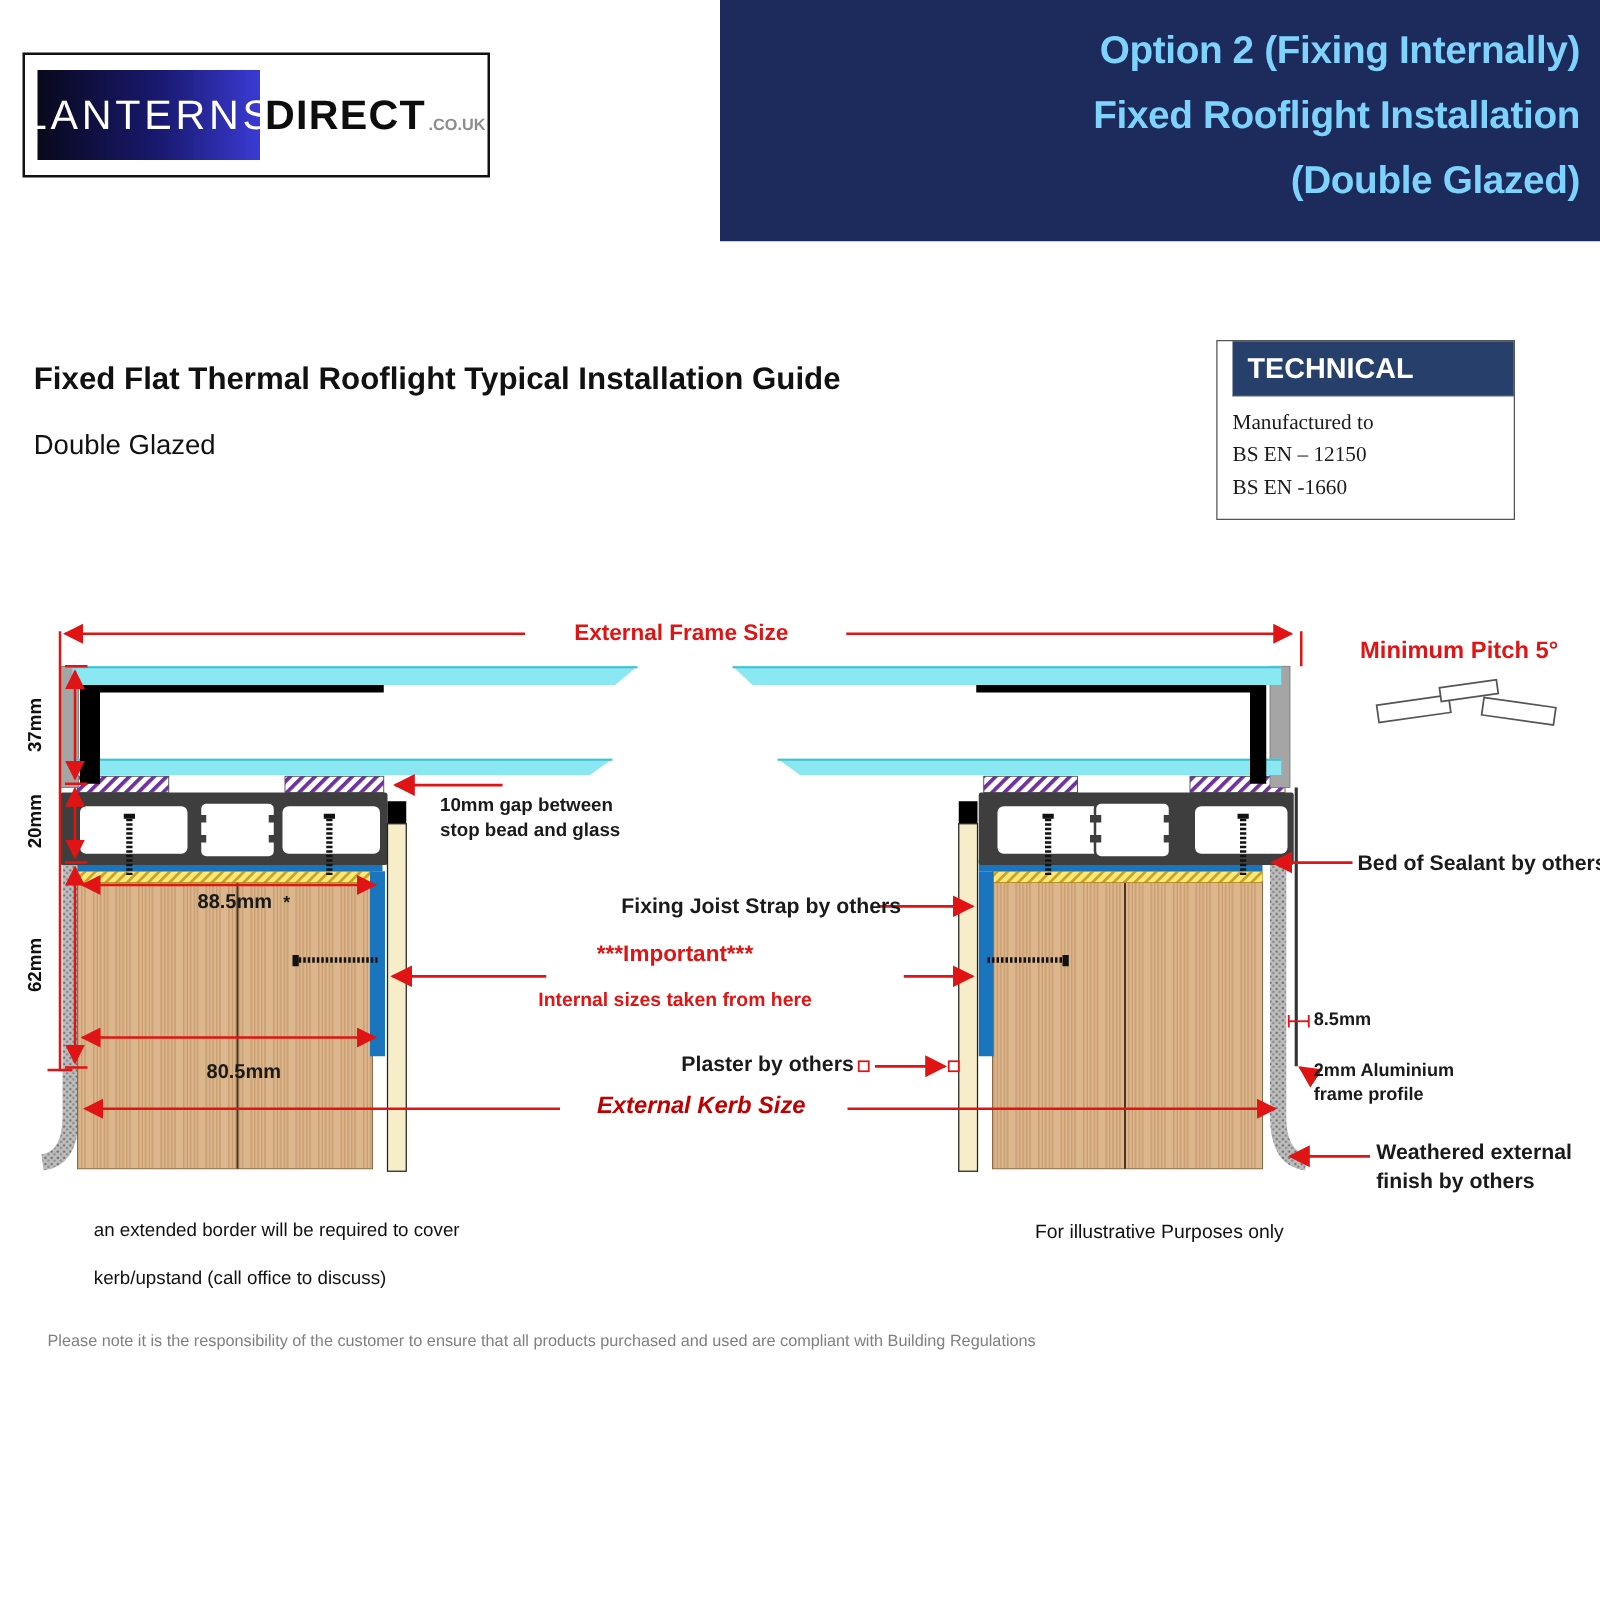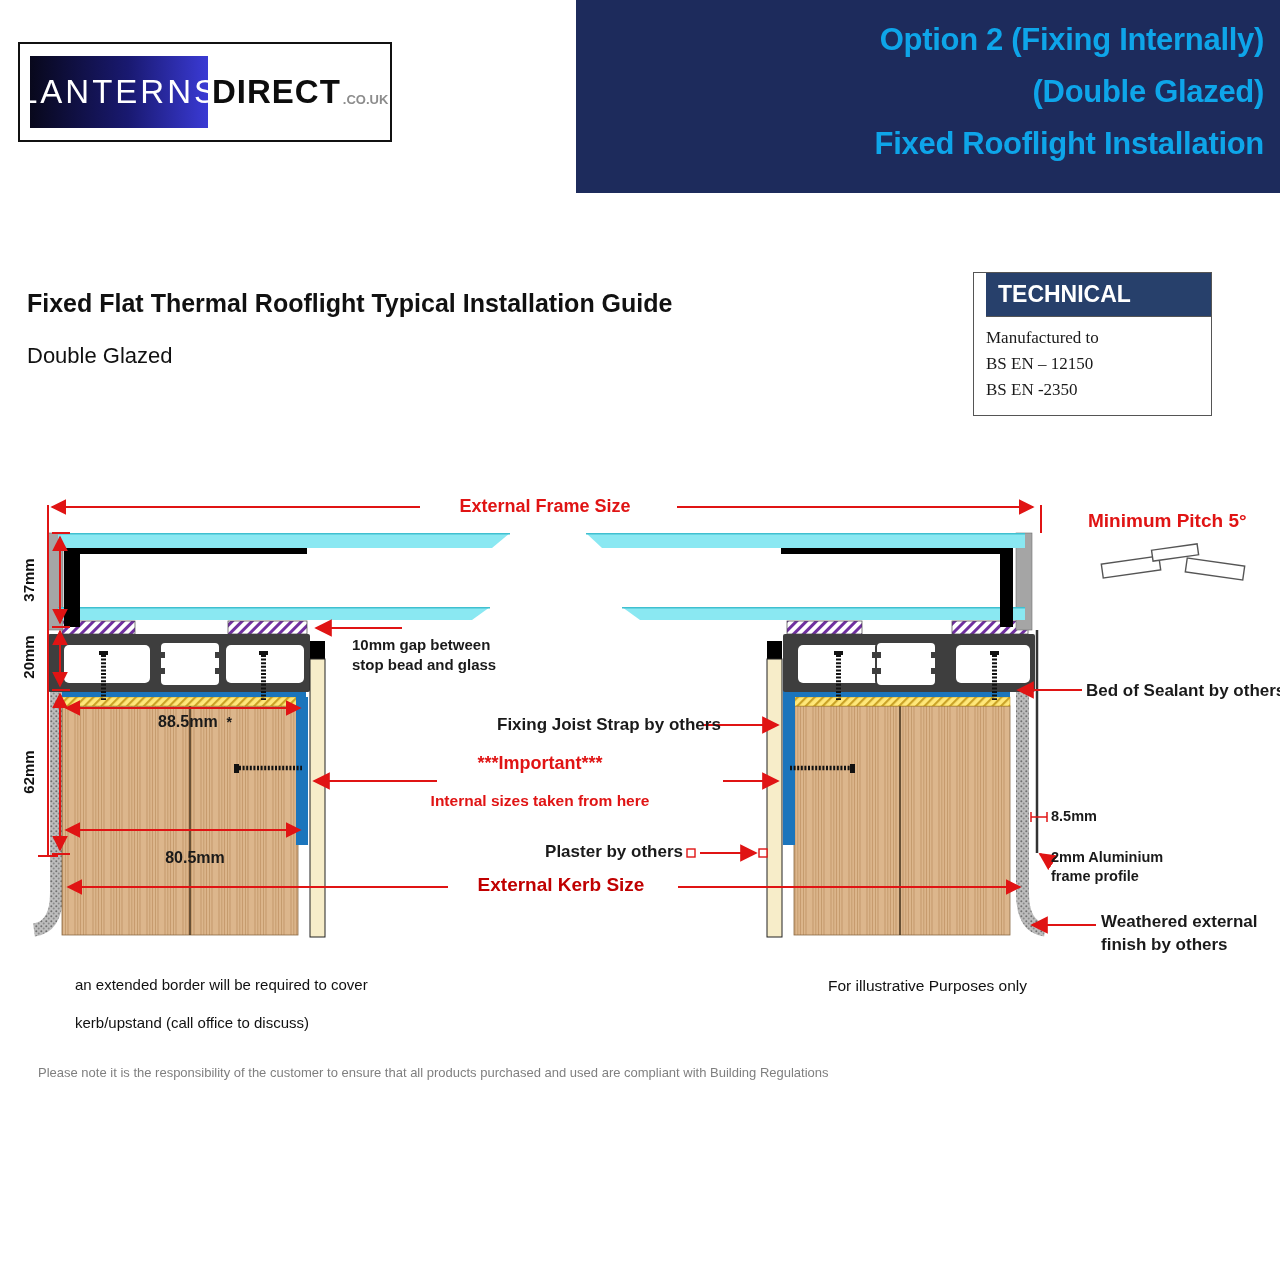--- a/index.html
+++ b/index.html
@@ -10,39 +10,39 @@
   
   .logo-box{left:18px;top:42px;width:370px;height:96px;border:2px solid #111;background:#fff;
             display:flex;align-items:center;}
   .logo-blue{margin-left:10px;width:178px;height:72px;background:linear-gradient(90deg,#08081c 0%,#191970 55%,#3a3ad4 100%);
              display:flex;align-items:center;justify-content:center;}
   .logo-blue span{color:#fff;font-size:33px;font-weight:300;letter-spacing:3px;}
   .logo-direct{color:#0d0d0d;font-size:33px;font-weight:800;letter-spacing:1px;margin-left:4px;}
   .logo-tld{color:#8c8c8c;font-size:13px;font-weight:700;margin-left:2px;margin-top:14px;}
 
   
-  .main-header{left:576px;top:0;width:704px;height:193px;background:#1d2b5c;color:#0ea5e9;
+  .main-header{left:576px;top:0;width:704px;height:193px;background:#1d2b5c;color:#7dd3fc;
                text-align:right;padding:14px 16px 0 0;box-sizing:border-box;}
   .main-header div{font-size:31px;font-weight:600;line-height:52px;letter-spacing:-0.3px;}
 
   .page-title{left:27px;top:289px;font-size:25px;font-weight:700;color:#111;}
   .page-subtitle{left:27px;top:343px;font-size:22px;font-weight:400;color:#111;}
 
   
   .tech-box{left:973px;top:272px;width:237px;border:1.5px solid #555;background:#fff;}
   .tech-header{background:#27406b;color:#fff;font-size:23px;font-weight:700;padding:8px 0 8px 12px;
                border-bottom:1.5px solid #555;margin-left:12px;}
   .tech-body{padding:8px 10px 12px 12px;font-size:17px;line-height:26px;color:#1a1a1a;font-family:Liberation Serif, serif;}
 
   .diagram-svg{left:0;top:0;width:1280px;height:1280px;}
 
   
   .lbl{position:absolute;white-space:nowrap;}
   .red{color:#e01414;}
-  .dkred{color:#c00000;}
+  .dkred{color:#c00000;font-style:italic;}
   .b{font-weight:700;}
   .vlabel{position:absolute;width:60px;height:20px;text-align:center;transform:rotate(-90deg);
           transform-origin:center;font-weight:700;font-size:15px;color:#111;}
   .ctr{text-align:center;}
   .rt{text-align:right;}
 
   .footnote{left:59px;top:958px;font-size:15px;color:#111;line-height:22px;}
   .footnote .ind{padding-left:16px;margin-top:16px;}
   .illustrative{left:828px;top:977px;font-size:15.5px;color:#111;}
   .footer-note{left:38px;top:1065px;font-size:13px;color:#7f7f7f;}
@@ -55,33 +55,33 @@
   <div class="abs logo-box">
     <div class="logo-blue">
       <span>LANTERNS</span>
     </div>
     <span class="logo-direct">DIRECT</span>
     <span class="logo-tld">.CO.UK</span>
   </div>
 
   <div class="abs main-header">
     <div>Option 2 (Fixing Internally)</div>
+    <div>Fixed Rooflight Installation</div>
     <div>(Double Glazed)</div>
-    <div>Fixed Rooflight Installation</div>
   </div>
 
   <div class="abs page-title">Fixed Flat Thermal Rooflight Typical Installation Guide</div>
   <div class="abs page-subtitle">Double Glazed</div>
 
   <div class="abs tech-box">
     <div class="tech-header">TECHNICAL</div>
     <div class="tech-body">
       <div>Manufactured to</div>
       <div>BS EN – 12150</div>
-      <div>BS EN -2350</div>
+      <div>BS EN -1660</div>
     </div>
   </div>
 
   <svg class="abs diagram-svg" viewBox="0 0 1280 1280" xmlns="http://www.w3.org/2000/svg">
     <defs>
       <marker id="arr" viewBox="0 0 10 10" refX="9" refY="5" markerWidth="8" markerHeight="8" orient="auto-start-reverse">
           <path d="M0,0 L10,5 L0,10 z" fill="#e01414"></path>
         </marker>
       <pattern id="purp" width="7" height="7" patternUnits="userSpaceOnUse" patternTransform="rotate(45)">
         <rect width="7" height="7" fill="#ffffff"></rect>

